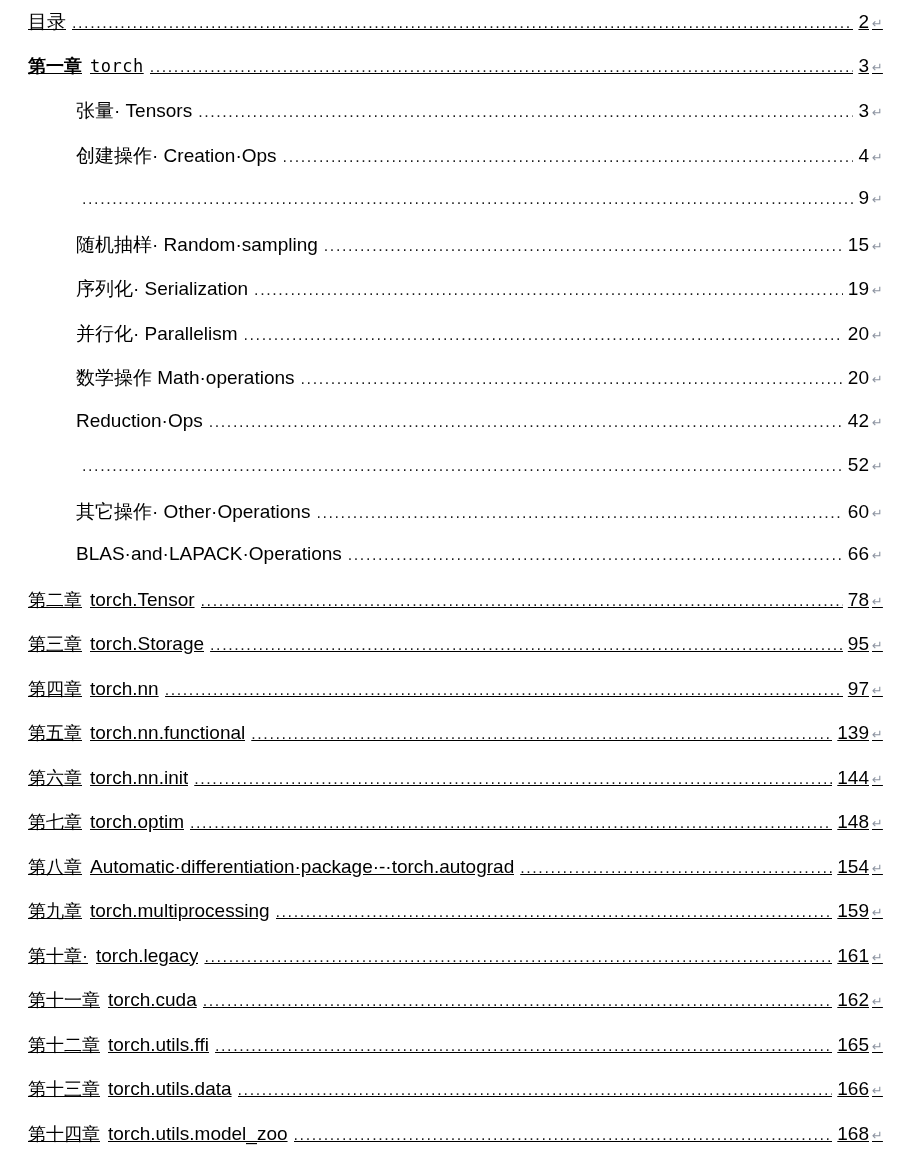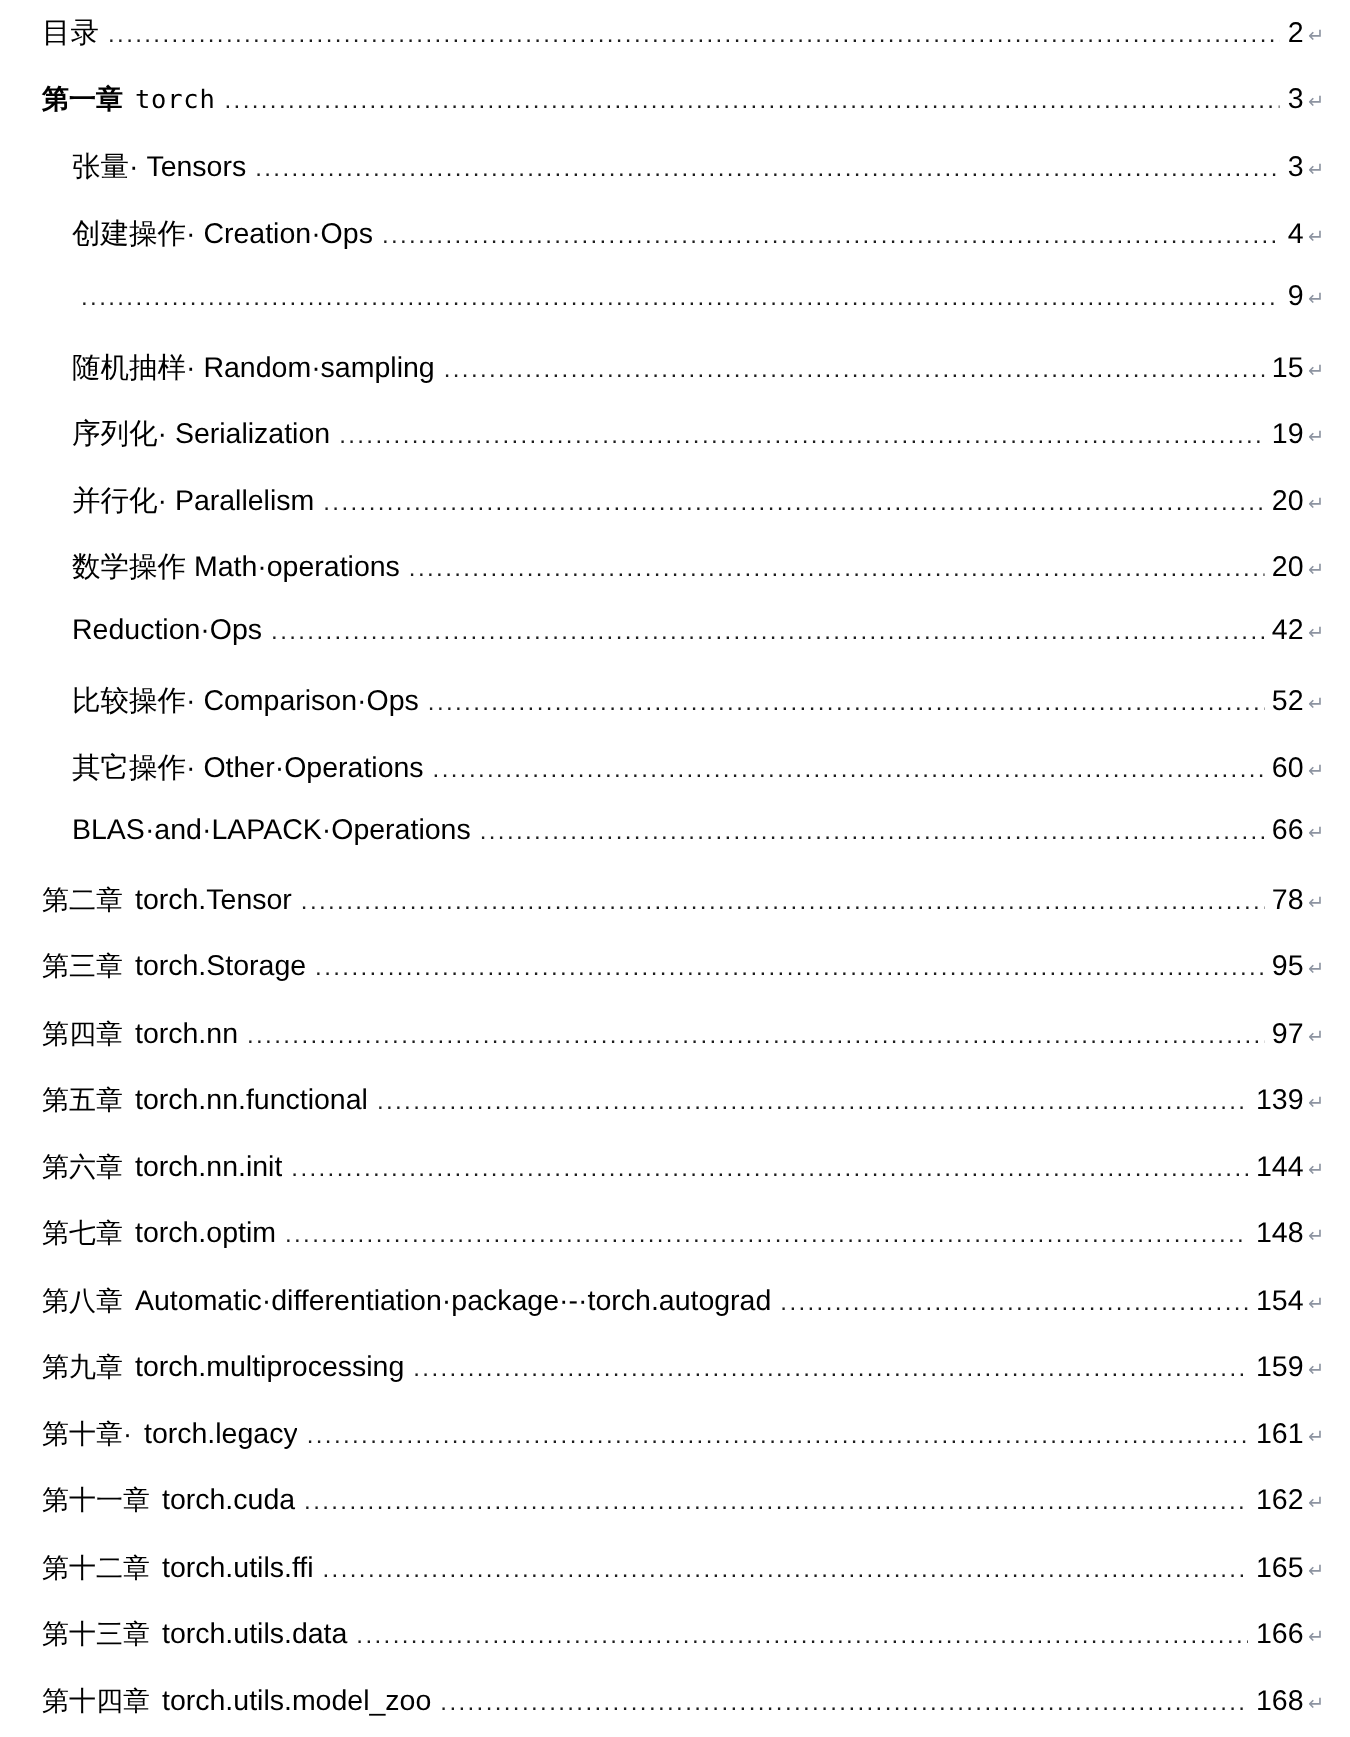--- a/index.html
+++ b/index.html
@@ -8,22 +8,22 @@
     font-family:"Liberation Sans","DejaVu Sans",sans-serif;
     color:#000000;
   }
   .page-wrap{width:900px;height:1158px;box-sizing:border-box;padding-top:1px;}
   .row{
     display:flex;align-items:baseline;
     height:44.5px;box-sizing:border-box;
     padding-top:8px;padding-right:16px;
     color:inherit;text-decoration:none;cursor:default;
   }
-  .lvl0{padding-left:28px;}
-  .lvl1{padding-left:48px;}
+  .lvl0{padding-left:28px;text-decoration:underline;}
+  .lvl1{padding-left:76px;}
   .prefix{font-size:18px;margin-right:8px;white-space:pre;flex:0 0 auto;}
   .bold{font-weight:700;}
   .title{font-size:19px;white-space:pre;flex:0 1 auto;overflow:hidden;}
   .mono{font-family:"DejaVu Sans Mono","Liberation Mono",monospace;font-size:17px;letter-spacing:.5px;}
   .leader{
     flex:1 1 0;min-width:10px;overflow:hidden;white-space:nowrap;
     font-size:16px;letter-spacing:1.6px;color:#1c1c1c;
     margin:0 5px 0 6px;
   }
   .page{font-size:19px;flex:0 0 auto;}
@@ -91,21 +91,20 @@
         <span class="page">20</span>
         <span class="mark">↵</span>
       </div>
       <div class="row lvl1">
         <span class="title">Reduction·Ops</span>
         <span class="leader">............................................................................................................................................................................................................................................................................................................</span>
         <span class="page">42</span>
         <span class="mark">↵</span>
       </div>
       <div class="row lvl1">
-        <span class="title">比较操作· Comparison·Ops</span>
         <span class="leader">............................................................................................................................................................................................................................................................................................................</span>
         <span class="page">52</span>
         <span class="mark">↵</span>
       </div>
       <div class="row lvl1">
         <span class="title">其它操作· Other·Operations</span>
         <span class="leader">............................................................................................................................................................................................................................................................................................................</span>
         <span class="page">60</span>
         <span class="mark">↵</span>
       </div>

